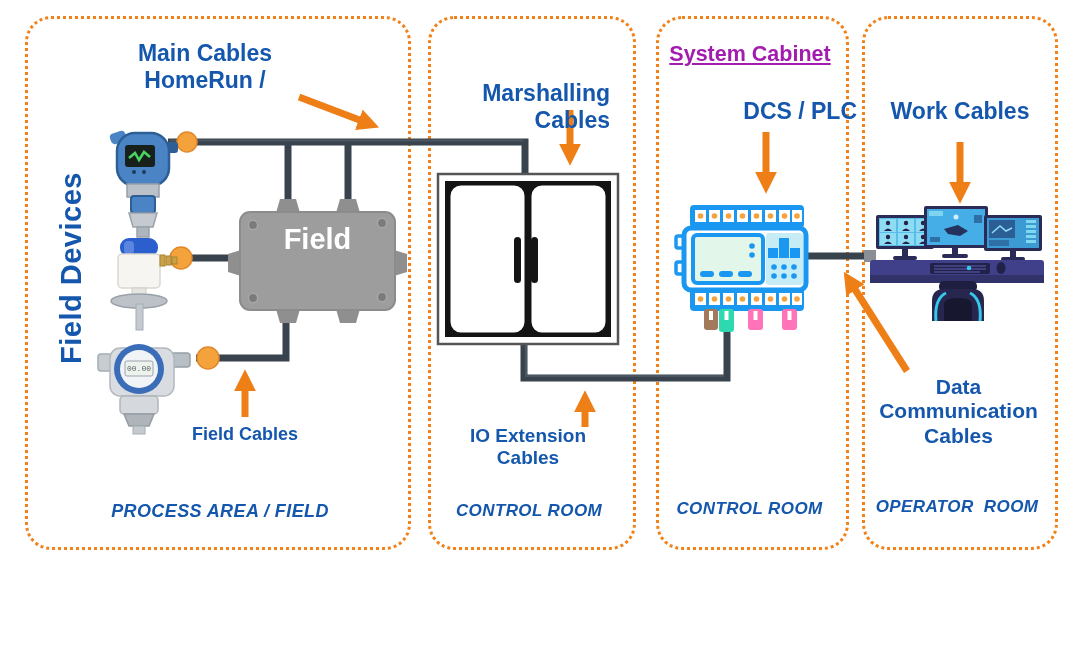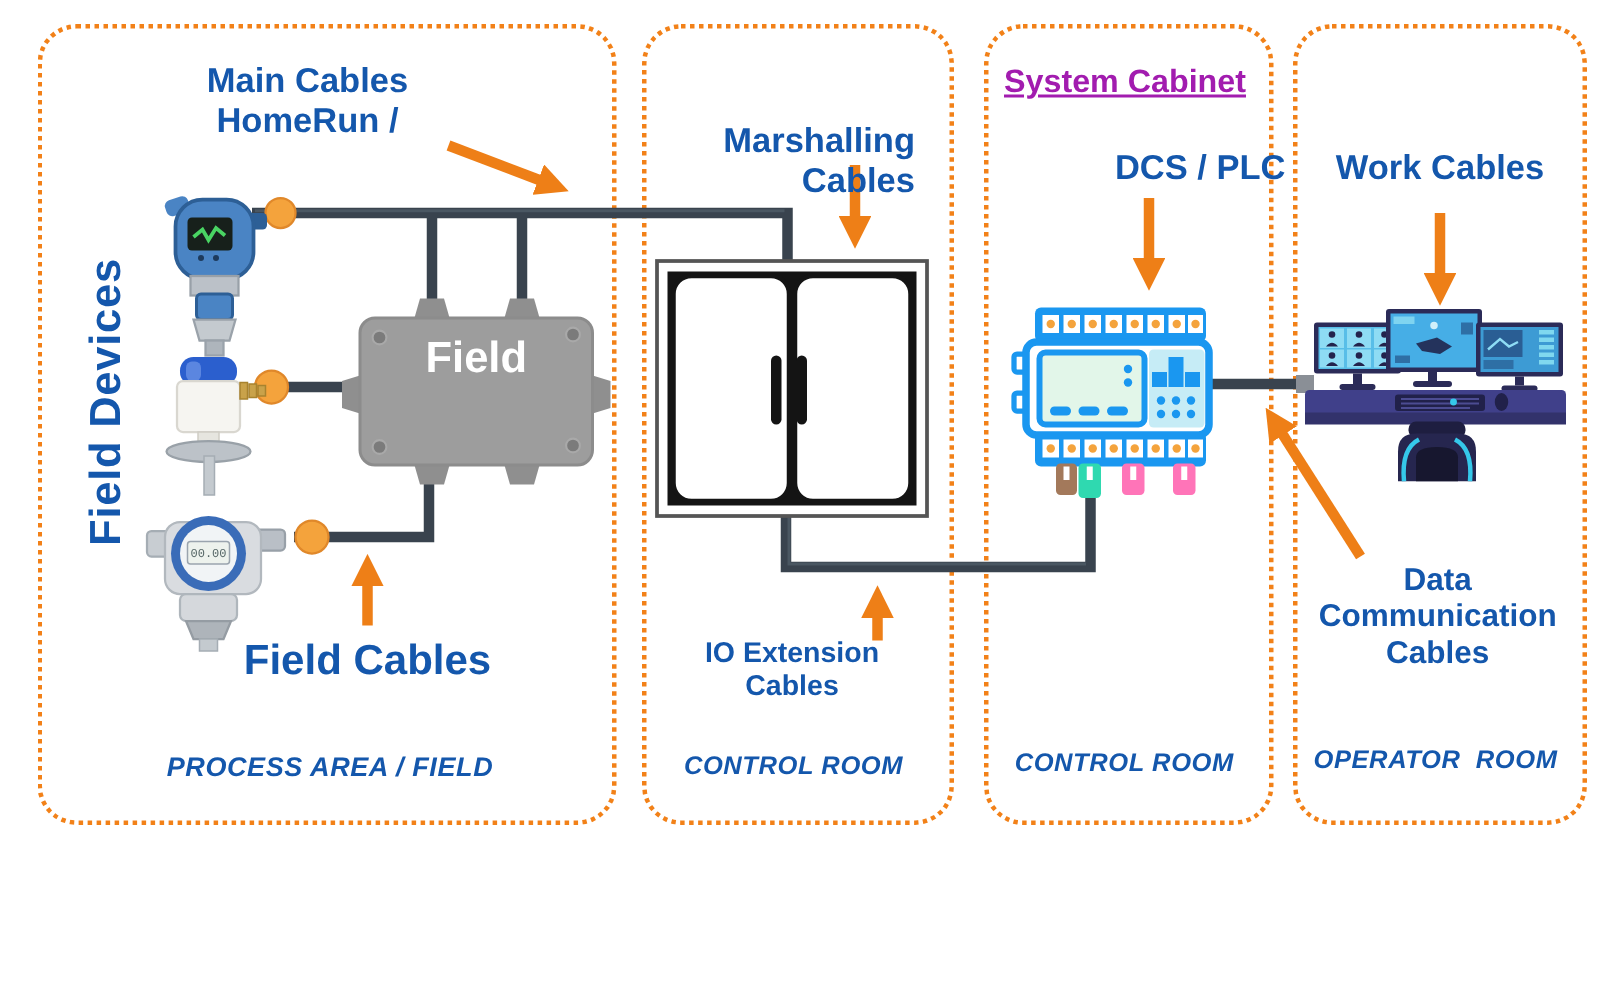--- a/index.html
+++ b/index.html
@@ -300,21 +300,21 @@
     <div>Main Cables</div>
     <div>HomeRun /</div>
   </div>
 
   <div class="lbl vertical" style="left:72px;top:268px;">Field Devices</div>
 
   <div class="lbl white" style="left:240px;top:223px;width:155px;font-size:29px;">
     <div>Field</div>
   </div>
 
-  <div class="lbl" style="left:155px;top:424px;width:180px;font-size:28px;">Field Cables</div>
+  <div class="lbl" style="left:155px;top:424px;width:180px;font-size:18px;">Field Cables</div>
 
   <div class="lbl footer" style="left:65px;top:501px;width:310px;font-size:18px;">PROCESS AREA / FIELD</div>
 
   <div class="lbl right" style="left:440px;top:48px;width:170px;font-size:23px;margin-top:32px;">
     <div>Marshalling</div>
     <div>Cables</div>
   </div>
 
   <div class="lbl" style="left:433px;top:425px;width:190px;font-size:19px;">
     <div>IO Extension</div>

